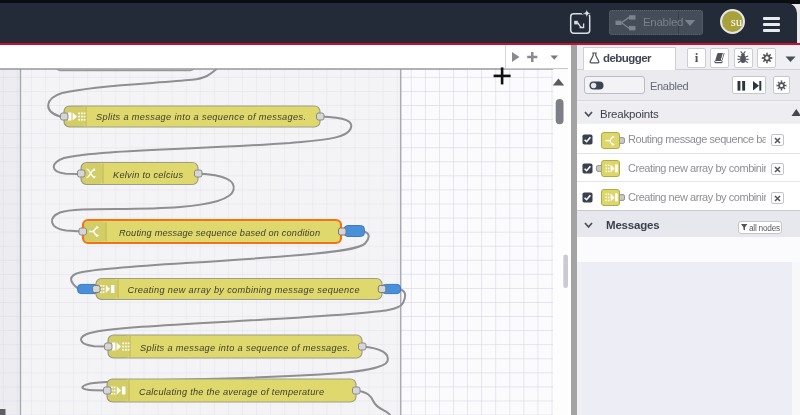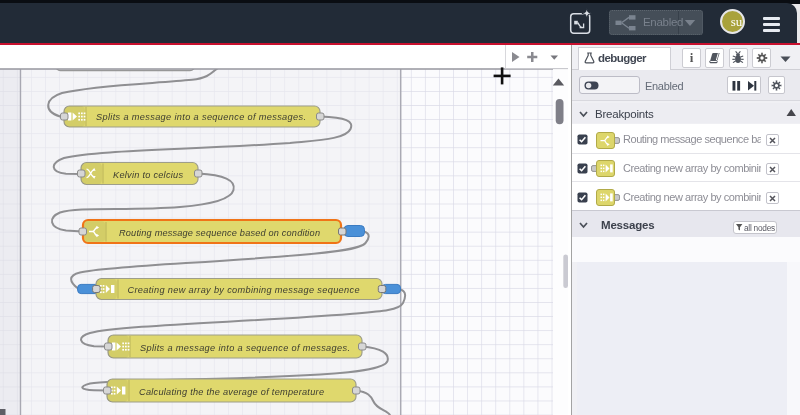--- a/index.html
+++ b/index.html
@@ -204,21 +204,21 @@
   <rect x="568" y="45" width="3" height="370" fill="#fff"></rect>
 
   <rect x="0" y="409" width="5.5" height="6" fill="#5f5f66"></rect>
 
   <g fill="#111">
     <rect x="493.6" y="74.6" width="17" height="2.6"></rect>
     <rect x="500.8" y="67.4" width="2.6" height="17"></rect>
   </g>
 </svg>
 
-<div class="abs" style="left:571px;top:45px;width:229px;height:370px;background:#f0f0f4;border-left:1px solid #a3a3a3;box-sizing:border-box;overflow:hidden;">
+<div class="abs" style="left:571px;top:45px;width:229px;height:370px;background:#f0f0f4;border-left:6px solid #a3a3a3;box-sizing:border-box;overflow:hidden;">
 
   <div class="abs" style="left:0;top:0;width:229px;height:24.5px;background:#f0f0f4;border-bottom:1px solid #cfcfd5;box-sizing:border-box;"></div>
   <div class="abs" style="left:5.5px;top:2px;width:93px;height:23px;background:#fff;border:1px solid #cfcfd5;border-bottom:none;box-sizing:border-box;"></div>
   <svg class="abs" style="left:12px;top:7px;" width="11" height="12" viewBox="0 0 11 12">
     <path d="M3.2,1 L7.8,1 M4.2,1 L4.2,3.4 L1.3,9.3 Q0.7,10.8 2.2,10.8 L8.8,10.8 Q10.3,10.8 9.7,9.3 L6.8,3.4 L6.8,1" fill="none" stroke="#4a4f58" stroke-width="1.2"></path>
   </svg>
   <div class="abs" style="left:26px;top:7px;font-size:11.5px;font-weight:bold;color:#414753;letter-spacing:-0.55px;">debugger</div>
 
   <div class="abs" style="left:110px;top:3.2px;width:19px;height:19.5px;background:#fff;border:1px solid #ccccd2;border-radius:2px;box-sizing:border-box;text-align:center;font-family:'Liberation Serif',serif;font-weight:bold;font-size:13px;color:#555;line-height:17px;">i</div>
   <div class="abs" style="left:133.3px;top:3.2px;width:19px;height:19.5px;background:#fff;border:1px solid #ccccd2;border-radius:2px;box-sizing:border-box;"></div>

